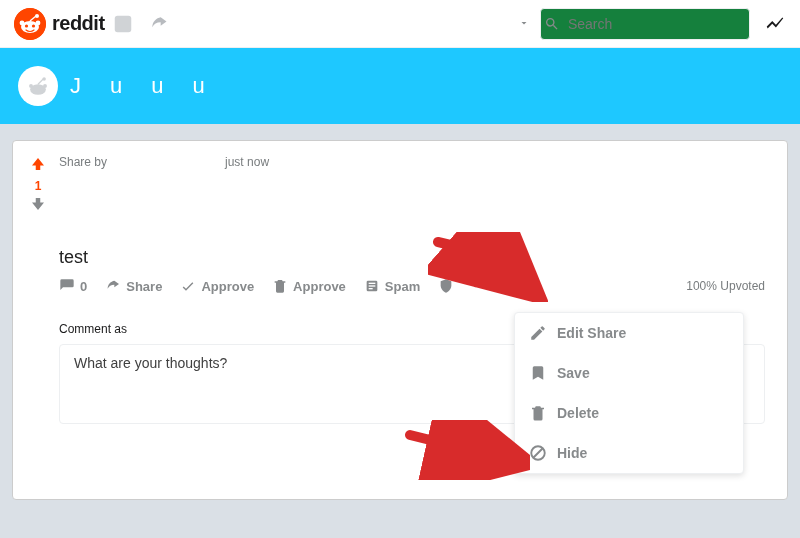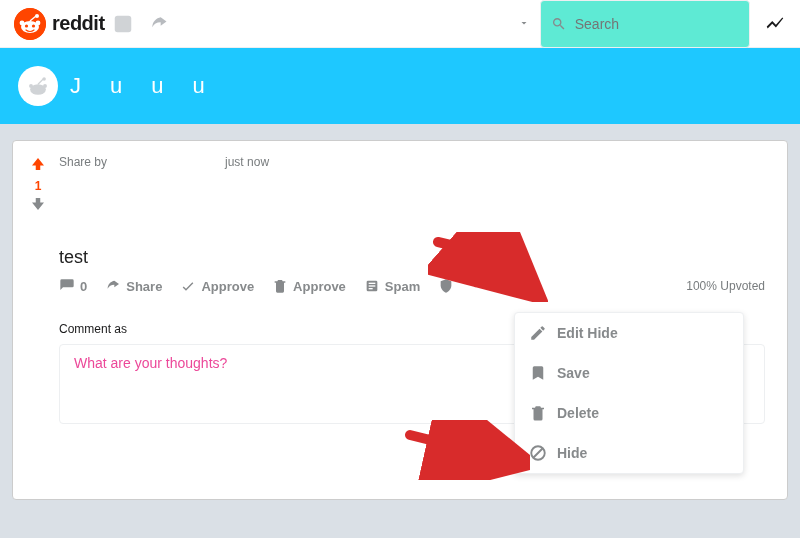--- a/index.html
+++ b/index.html
@@ -6,21 +6,21 @@
   body { width: 800px; height: 538px; background: #dae0e6; overflow: hidden; position: relative; }
 
   
   .top-header { background: #fff; height: 48px; display: flex; align-items: center; padding: 0 14px; border-bottom: 1px solid #edeff1; }
   .logo { display: flex; align-items: center; gap: 6px; }
   .logo-circle { width: 32px; height: 32px; border-radius: 50%; background:#ff4500; position:relative; overflow:hidden;}
   .logo-circle svg{position:absolute; inset:0;}
   .logo-text { font-size: 20px; font-weight: 600; color:#1a1a1b; letter-spacing:-0.5px;}
   .hdr-btn { width:36px; height:32px; display:flex; align-items:center; justify-content:center; color:#878a8c; }
   .hdr-dropdown-arrow { color:#878a8c; margin-left:auto; margin-right:10px;}
-  .search-box { background:#5eead4; border:1px solid #edeff1; border-radius:4px; height:48px; width:210px; display:flex; align-items:center; padding:0 10px; gap:8px; color:#878a8c;}
+  .search-box { background:#15803d; border:1px solid #edeff1; border-radius:4px; height:32px; width:210px; display:flex; align-items:center; padding:0 3px; gap:8px; color:#878a8c;}
   .search-box input { border:none; background:transparent; outline:none; font-size:14px; width:100%; color:#1c1c1c;}
   .trend-icon { color:#1a1a1b; margin-left:14px;}
 
   
   .sub-banner { background:#1ec8ff; height:76px; display:flex; align-items:center; padding:0 18px; gap:12px;}
   .sub-avatar { width:40px; height:40px; border-radius:50%; background:#fff; display:flex; align-items:center; justify-content:center;}
   .sub-title-area { display:flex; gap:28px; color:#fff; font-size:22px; font-weight:500; letter-spacing:1px;}
 
   
   .content-wrap { padding: 16px 12px 0 12px; }
@@ -31,21 +31,21 @@
   .vote-score { font-size:12px; font-weight:700; color:#ff4500;}
 
   .post-meta { font-size:12px; color:#787c7e; display:flex; gap:4px;}
   .post-title { font-size:18px; color:#222; margin-top:78px; margin-bottom:10px; font-weight:400;}
   .action-bar { display:flex; align-items:center; gap:18px; color:#878a8c; font-size:13px; font-weight:700; margin-top:2px;}
   .action-item { display:flex; align-items:center; gap:5px; cursor:pointer;}
   .action-item svg { width:16px; height:16px; fill:#878a8c;}
   .upvoted-label { margin-left:auto; font-size:12px; color:#787c7e; font-weight:400;}
 
   .comment-label { font-size:12px; color:#1a1a1b; margin-top:28px;}
-  .comment-box { margin-top:8px; border:1px solid #edeff1; border-radius:4px; padding:10px 14px; color:#ec4899; font-size:14px; height:80px;}
+  .comment-box { margin-top:8px; border:1px solid #edeff1; border-radius:4px; padding:10px 14px; color:#404040; font-size:14px; height:80px;}
 
   
   .dropdown-menu { position:absolute; top:312px; left:514px; width:230px; background:#fff; border:1px solid #edeff1; border-radius:4px; box-shadow:0 2px 6px rgba(0,0,0,0.12); z-index:50;}
   .menu-item { display:flex; align-items:center; gap:10px; padding:11px 14px; color:#878a8c; font-size:14px; font-weight:600; cursor:pointer;}
   .menu-item svg{ width:18px; height:18px; fill:#878a8c;}
 
   
   .anno-arrow { position:absolute; z-index:100; pointer-events:none;}
 </style>
 </head>
@@ -194,21 +194,21 @@
     </div>
 
   </div>
 </div>
 
 <div class="dropdown-menu">
   <div class="menu-item">
     <svg viewBox="0 0 24 24">
         <path d="M3 17.25V21h3.75L17.81 9.94l-3.75-3.75L3 17.25zM20.71 7.04a1 1 0 000-1.41l-2.34-2.34a1 1 0 00-1.41 0l-1.83 1.83 3.75 3.75 1.83-1.83z"></path>
       </svg>
-    <span>Edit Hide</span>
+    <span>Edit Share</span>
   </div>
   <div class="menu-item">
     <svg viewBox="0 0 24 24">
         <path d="M17 3H7a2 2 0 00-2 2v16l7-4 7 4V5a2 2 0 00-2-2z"></path>
       </svg>
     <span>Save</span>
   </div>
   <div class="menu-item">
     <svg viewBox="0 0 24 24">
         <path d="M6 7h12v13a2 2 0 01-2 2H8a2 2 0 01-2-2V7zm3-4h6l1 2h4v2H4V5h4l1-2z"></path>

